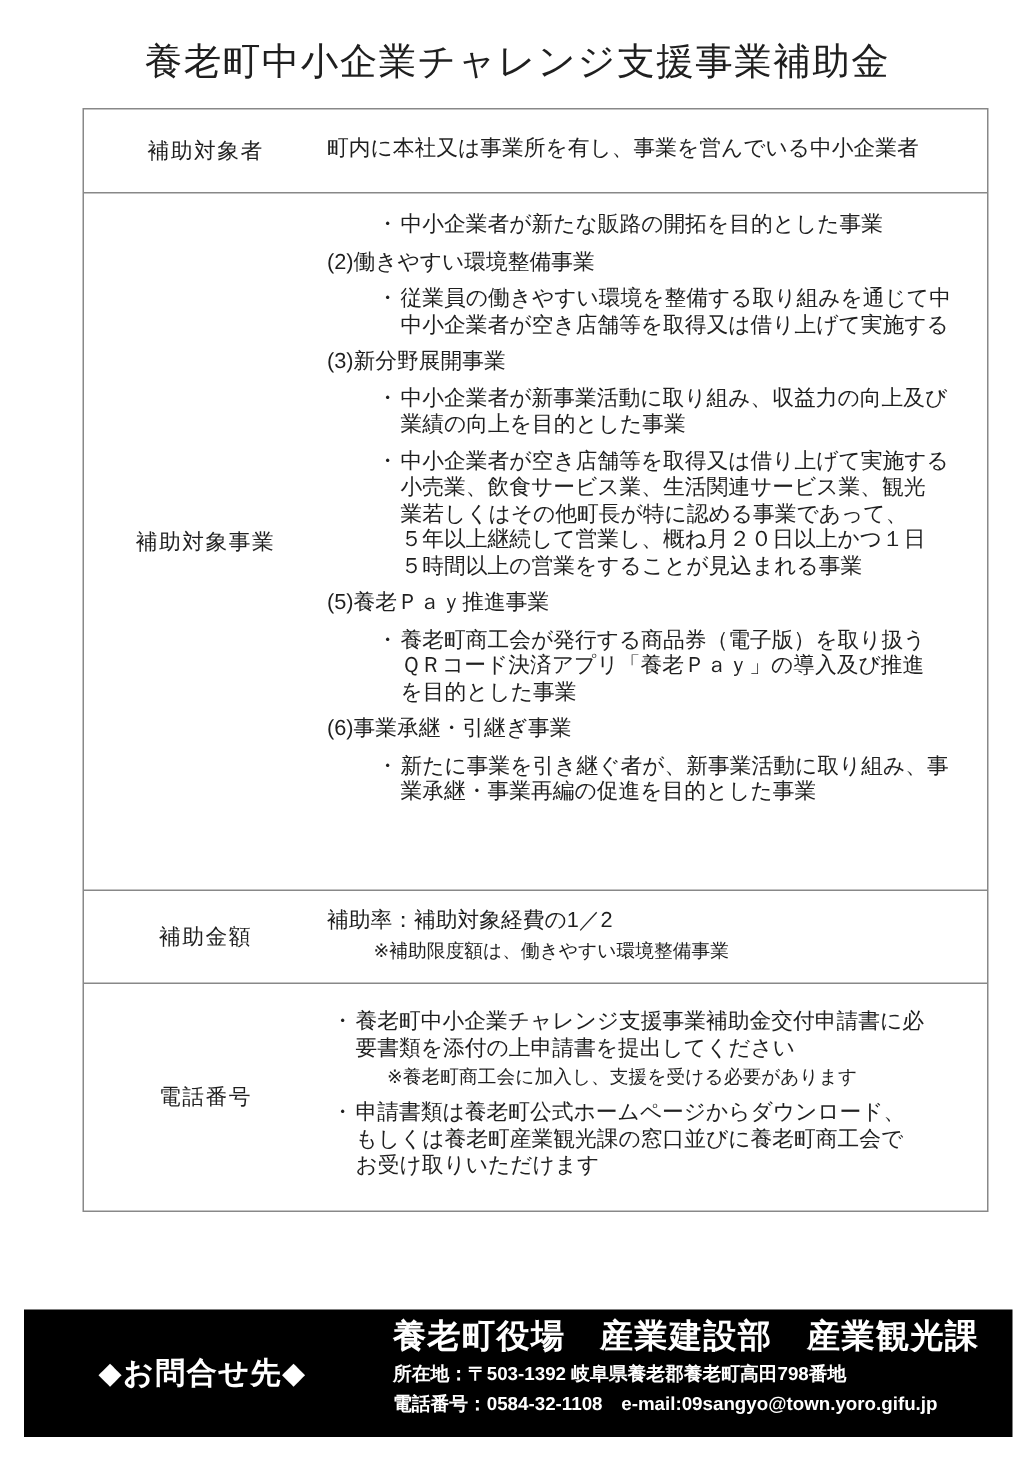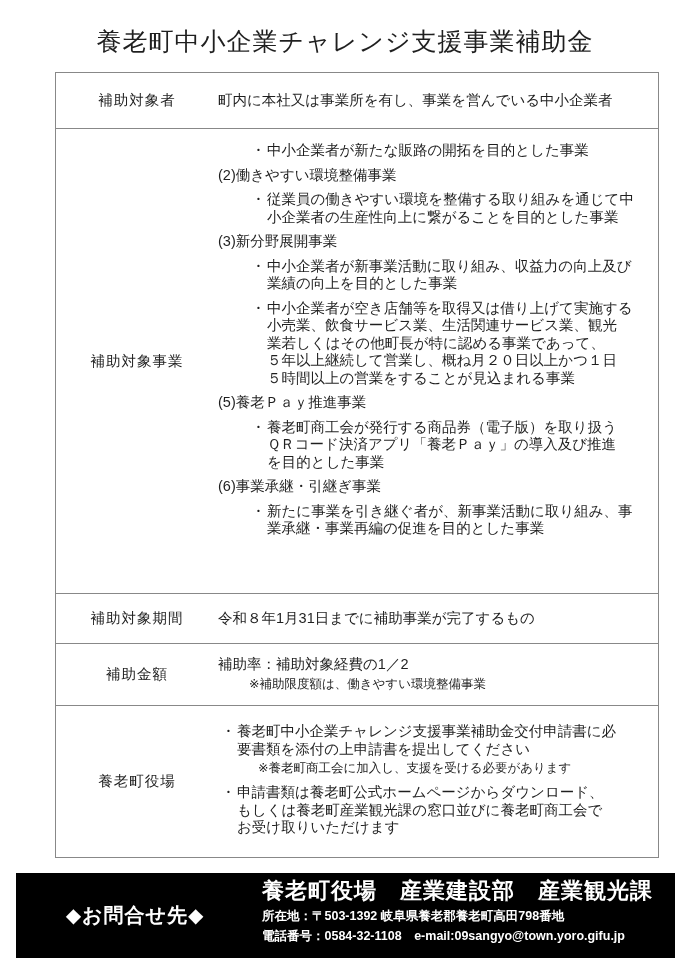--- a/index.html
+++ b/index.html
@@ -38,21 +38,21 @@
     justify-content: center;
     font-size: 14.5px;
     letter-spacing: 1px;
   }
   .content-cell {
     flex: 1;
     font-size: 14.5px;
     line-height: 17.5px;
     padding-right: 4px;
   }
-  .v-center { display: flex; align-items: center; }
+  .v-center { display: flex; align-items: center; font-family: Liberation Mono, monospace; }
   .row-target   { min-height: 55px; }
   .row-business { min-height: 465px; }
   .row-period   { min-height: 50px; }
   .row-amount   { min-height: 62px; }
   .row-apply    { min-height: 152px; }
 
   .row-business .content-cell { padding-top: 6px; padding-bottom: 8px; }
   .item-heading { margin-top: 7px; }
   .bullet { display: flex; margin-top: 7px; }
   .row-business .bullet { margin-left: 33px; }
@@ -111,21 +111,21 @@
 
       <div class="bullet">
         <span class="marker">・</span>
         <span class="ml">中小企業者が新たな販路の開拓を目的とした事業</span>
       </div>
 
       <div class="item-heading">(2)働きやすい環境整備事業</div>
       <div class="bullet">
         <span class="marker">・</span>
         <span class="ml">従業員の働きやすい環境を整備する取り組みを通じて中
-小企業者の生産性向上に繋がることを目的とした事業</span>
+中小企業者が空き店舗等を取得又は借り上げて実施する</span>
       </div>
 
       <div class="item-heading">(3)新分野展開事業</div>
       <div class="bullet">
         <span class="marker">・</span>
         <span class="ml">中小企業者が新事業活動に取り組み、収益力の向上及び
 業績の向上を目的とした事業</span>
       </div>
 
       <div class="bullet">
@@ -148,37 +148,31 @@
       <div class="item-heading">(6)事業承継・引継ぎ事業</div>
       <div class="bullet">
         <span class="marker">・</span>
         <span class="ml">新たに事業を引き継ぐ者が、新事業活動に取り組み、事
 業承継・事業再編の促進を目的とした事業</span>
       </div>
 
     </div>
   </div>
 
-  <div class="row row-period">
-    <div class="label-cell">補助対象期間</div>
-    <div class="content-cell v-center">
-      <span>令和８年1月31日までに補助事業が完了するもの</span>
-    </div>
-  </div>
 
   <div class="row row-amount">
     <div class="label-cell">補助金額</div>
     <div class="content-cell">
       <div>補助率：補助対象経費の1／2</div>
       <div class="sub-note">※補助限度額は、働きやすい環境整備事業</div>
     </div>
   </div>
 
   <div class="row row-apply">
-    <div class="label-cell">養老町役場</div>
+    <div class="label-cell">電話番号</div>
     <div class="content-cell">
       <div class="bullet">
         <span class="marker">・</span>
         <span class="ml">養老町中小企業チャレンジ支援事業補助金交付申請書に必
 要書類を添付の上申請書を提出してください</span>
       </div>
       <div class="sub-note">※養老町商工会に加入し、支援を受ける必要があります</div>
       <div class="bullet">
         <span class="marker">・</span>
         <span class="ml">申請書類は養老町公式ホームページからダウンロード、

